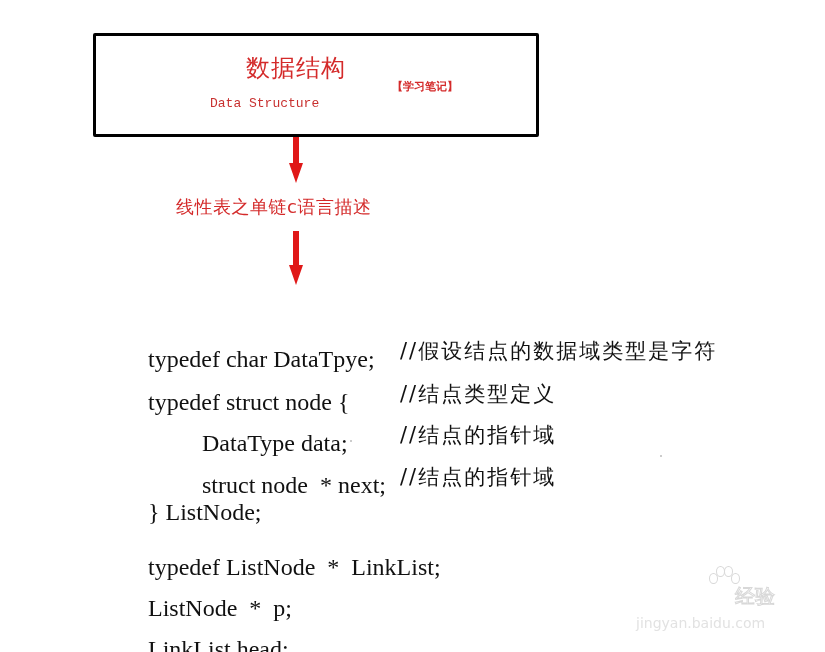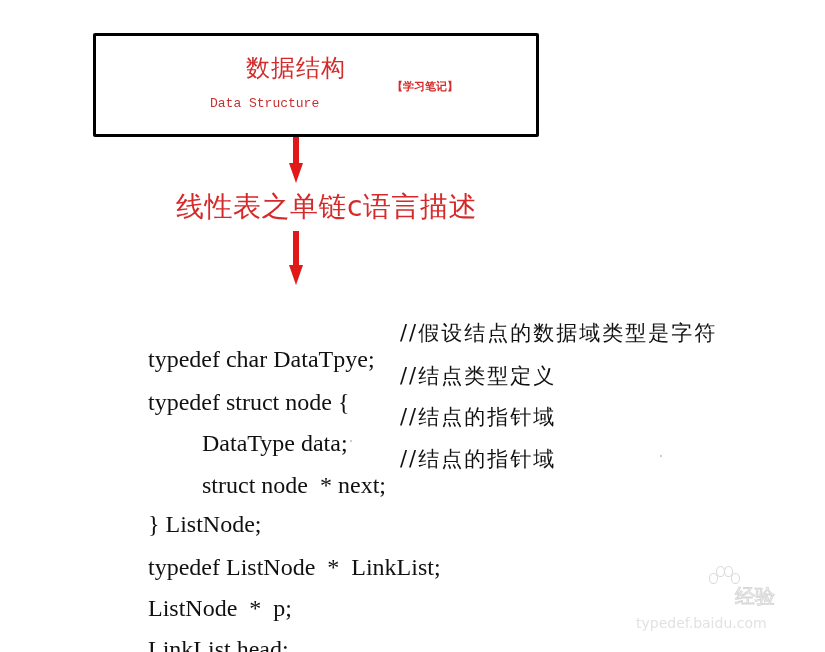--- a/index.html
+++ b/index.html
@@ -69,23 +69,23 @@
       left: 3px;
       width: 0;
       height: 0;
       border-left: 7px solid transparent;
       border-right: 7px solid transparent;
       border-top: 20px solid #e01818;
     }
     .subtitle {
       position: absolute;
       left: 176px;
-      top: 188px;
-      font-family: "DejaVu Sans", sans-serif;
-      font-size: 28px;
+      top: 195px;
+      font-family: "DejaVu Sans", sans-serif;
+      font-size: 18px;
       color: #d42a2a;
       white-space: nowrap;
       letter-spacing: 0.5px;
     }
     .code-line {
       position: absolute;
       font-family: "Liberation Serif", "DejaVu Serif", serif;
       font-size: 24px;
       color: #111111;
       white-space: pre;
@@ -95,20 +95,21 @@
       display: inline-block;
     }
     .comment {
       position: absolute;
       font-family: "DejaVu Sans", sans-serif;
       font-size: 21px;
       color: #111111;
       white-space: nowrap;
       letter-spacing: 2px;
       line-height: 26px;
+      margin-top: 18px;
     }
     .watermark {
       position: absolute;
       left: 633px;
       top: 565px;
       width: 170px;
       height: 70px;
     }
     .wm-logo {
       position: absolute;
@@ -198,21 +199,21 @@
   <div class="code-line" style="left:178px; top:404px;">
     <span class="code-text">DataType data;</span>
   </div>
   <div class="comment" style="left:400px; top:404px;">//结点的指针域</div>
 
   <div class="code-line" style="left:178px; top:446px;">
     <span class="code-text">struct node  * next;</span>
   </div>
   <div class="comment" style="left:400px; top:446px;">//结点的指针域</div>
 
-  <div class="code-line" style="left:124px; top:485px;">
+  <div class="code-line" style="left:124px; top:473px;">
     <span class="code-text">} ListNode;</span>
   </div>
 
   <div class="code-line" style="left:124px; top:528px;">
     <span class="code-text">typedef ListNode  *  LinkList;</span>
   </div>
 
   <div class="code-line" style="left:124px; top:569px;">
     <span class="code-text">ListNode  *  p;</span>
   </div>
@@ -226,14 +227,14 @@
 <div class="dot" style="left:660px; top:455px;"></div>
 
 <div class="watermark">
   <div class="wm-paw">
     <span style="left:2px; top:8px;"></span>
     <span style="left:9px; top:1px;"></span>
     <span style="left:17px; top:1px;"></span>
     <span style="left:24px; top:8px;"></span>
   </div>
   <div class="wm-cn">经验</div>
-  <div class="wm-url">typedef.baidu.com</div>
+  <div class="wm-url">jingyan.baidu.com</div>
 </div>
 
 </body></html>

